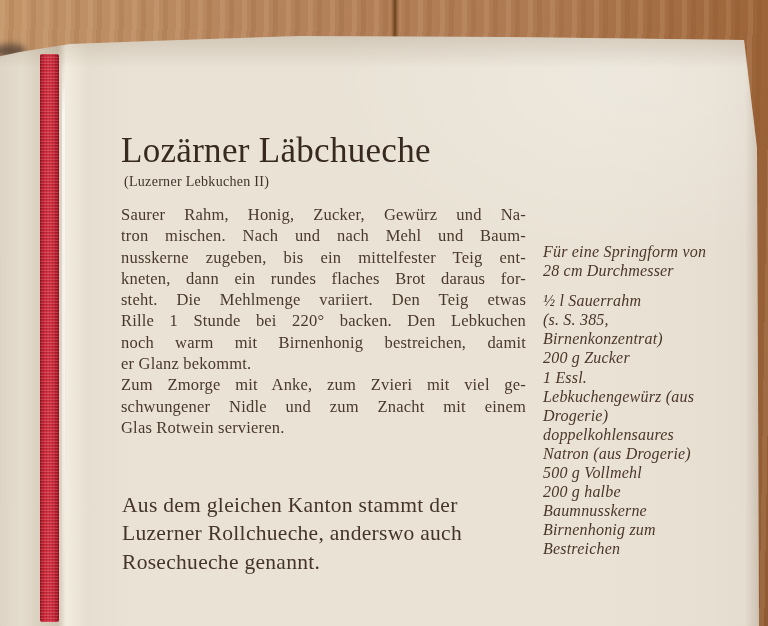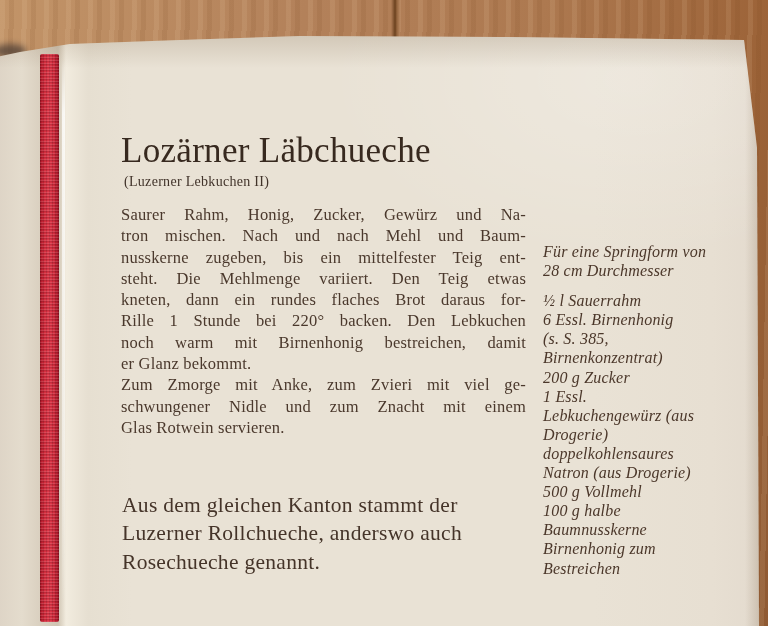--- a/index.html
+++ b/index.html
@@ -83,22 +83,22 @@
     <div class="crease"></div>
 
     <div class="txt title">Lozärner Läbchueche</div>
     <div class="txt subtitle">(Luzerner Lebkuchen II)</div>
 
     <div class="txt instructions justify">
       <div>
           <div class="tline">Saurer Rahm, Honig, Zucker, Gewürz und Na-</div>
           <div class="tline">tron mischen. Nach und nach Mehl und Baum-</div>
           <div class="tline">nusskerne zugeben, bis ein mittelfester Teig ent-</div>
+          <div class="tline">kneten, dann ein rundes flaches Brot daraus for-</div>
           <div class="tline">steht. Die Mehlmenge variiert. Den Teig etwas</div>
-          <div class="tline">kneten, dann ein rundes flaches Brot daraus for-</div>
           <div class="tline">Rille 1 Stunde bei 220° backen. Den Lebkuchen</div>
           <div class="tline">noch warm mit Birnenhonig bestreichen, damit</div>
           <div class="tline tline-last">er Glanz bekommt.</div>
         </div>
       <div>
           <div class="tline">Zum Zmorge mit Anke, zum Zvieri mit viel ge-</div>
           <div class="tline">schwungener Nidle und zum Znacht mit einem</div>
           <div class="tline tline-last">Glas Rotwein servieren.</div>
         </div>
     </div>
@@ -109,30 +109,29 @@
         <div class="tline tline-last">Rosechueche genannt.</div>
       </div>
 
     <div class="txt ingredients">
       <div class="ing-intro">
           <div class="tline">Für eine Springform von</div>
           <div class="tline tline-last">28 cm Durchmesser</div>
         </div>
       <div>
           <div class="tline">½ l Sauerrahm</div>
-          <div class="tline">6 Essl. Birnenhonig</div>
           <div class="tline">(s. S. 385,</div>
           <div class="tline">Birnenkonzentrat)</div>
           <div class="tline">200 g Zucker</div>
           <div class="tline">1 Essl.</div>
           <div class="tline">Lebkuchengewürz (aus</div>
           <div class="tline">Drogerie)</div>
           <div class="tline">doppelkohlensaures</div>
           <div class="tline">Natron (aus Drogerie)</div>
           <div class="tline">500 g Vollmehl</div>
-          <div class="tline">100 g halbe</div>
+          <div class="tline">200 g halbe</div>
           <div class="tline">Baumnusskerne</div>
           <div class="tline">Birnenhonig zum</div>
           <div class="tline tline-last">Bestreichen</div>
         </div>
     </div>
   </div>
 </div>
 
 </body></html>

